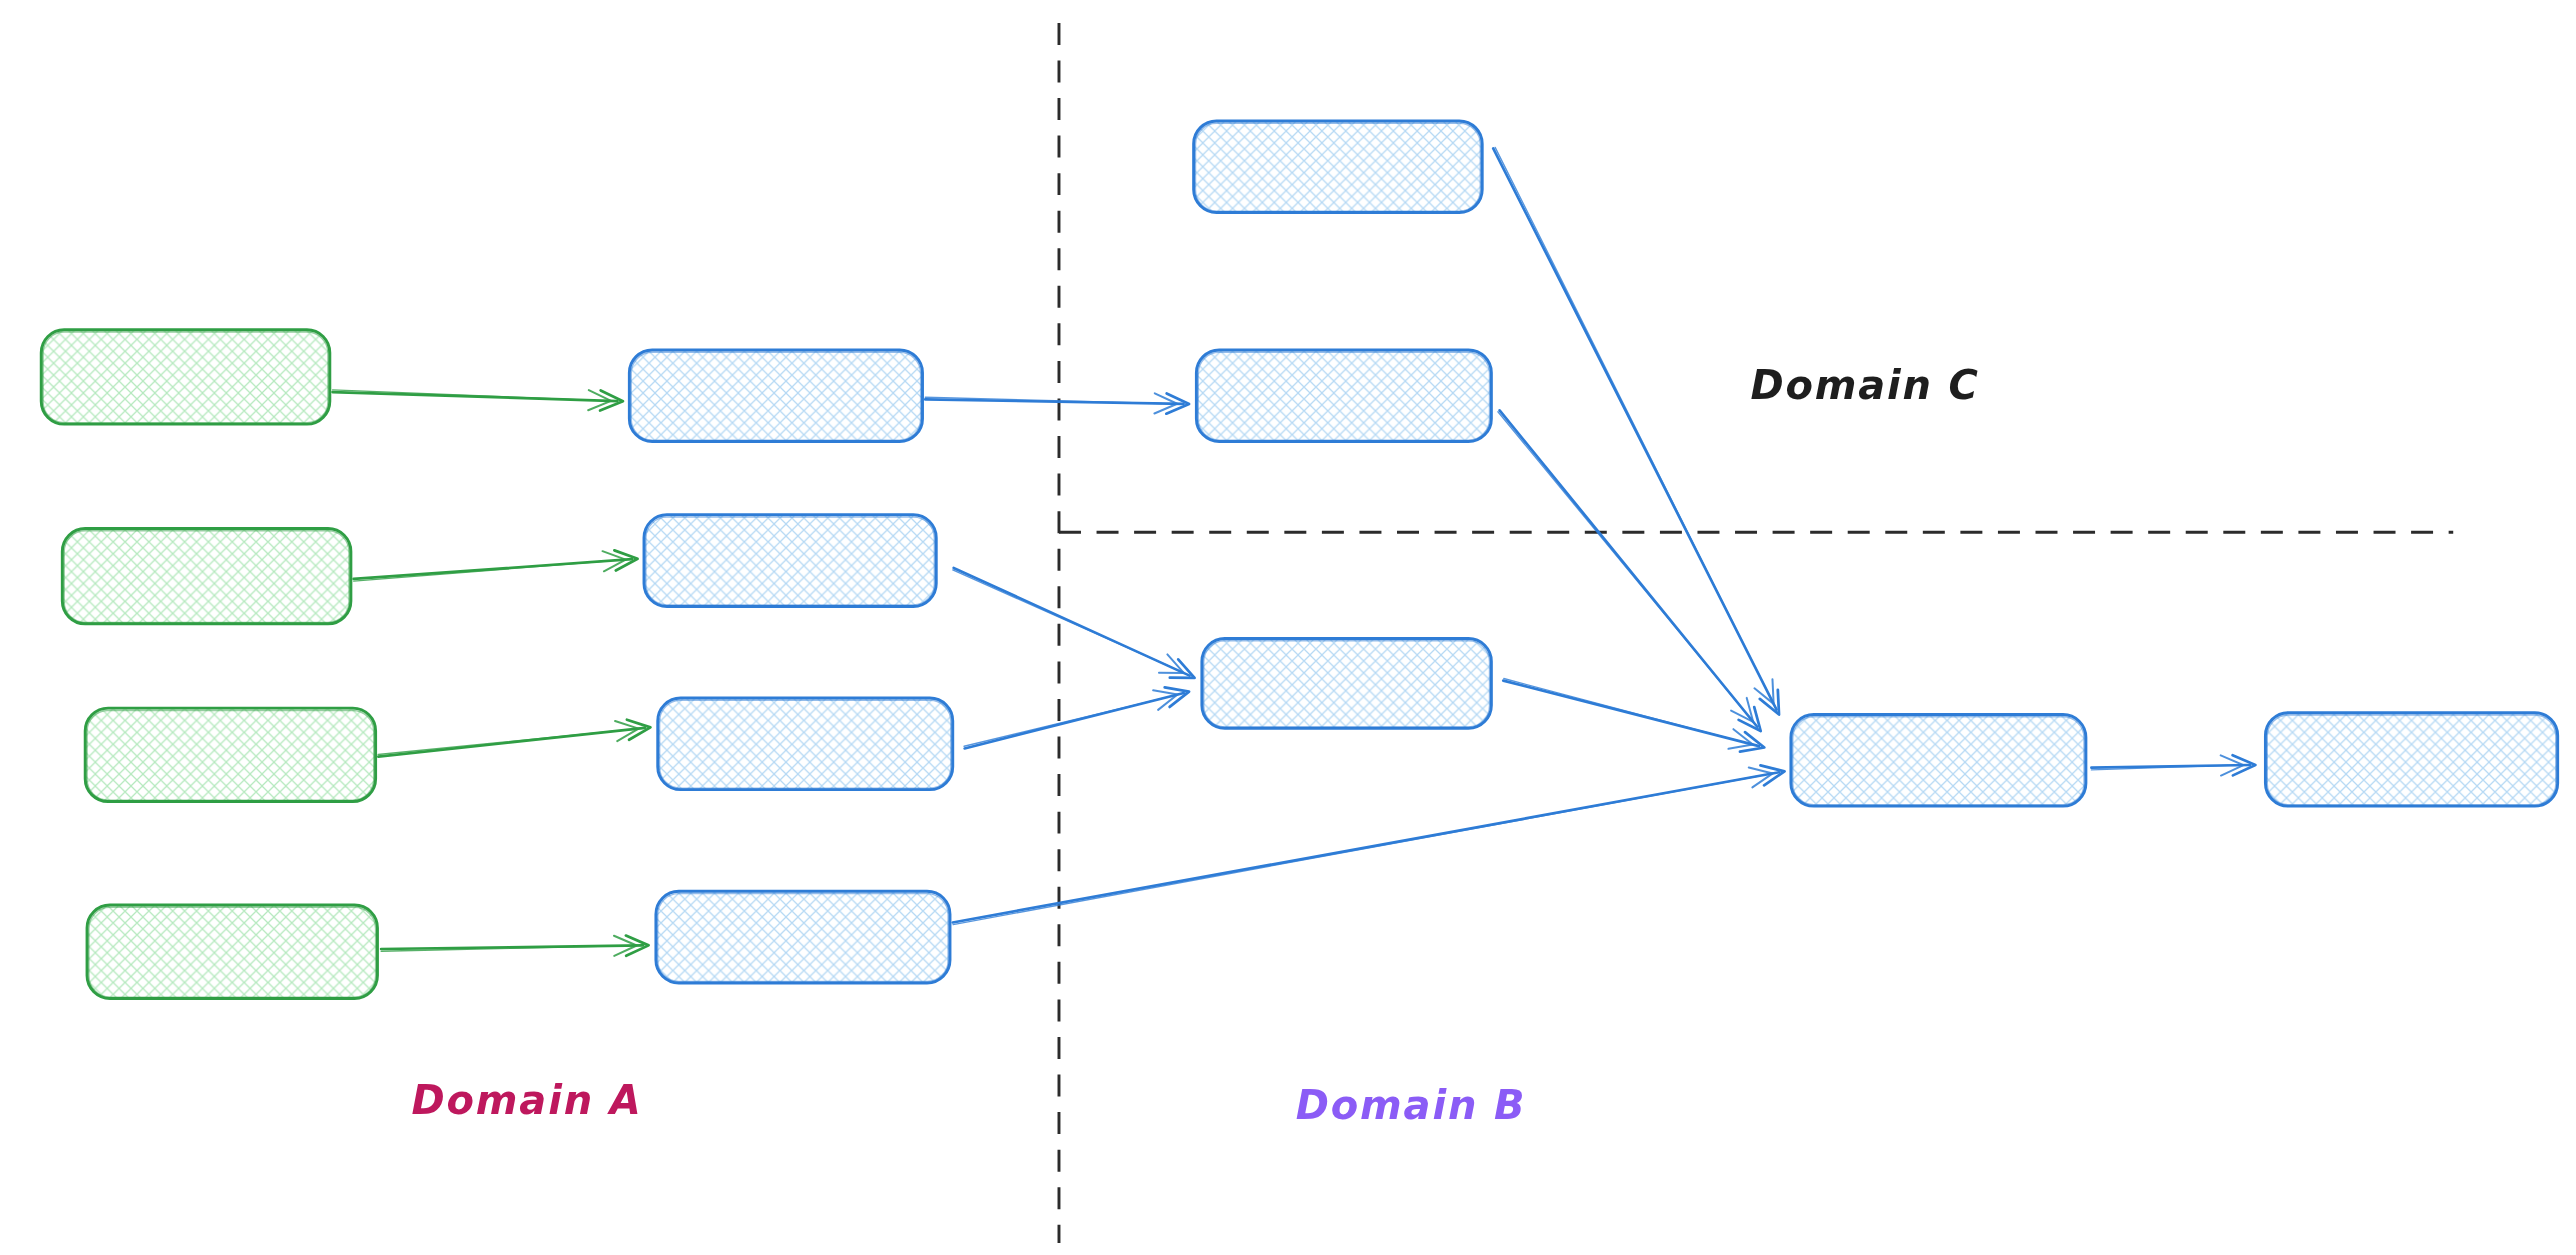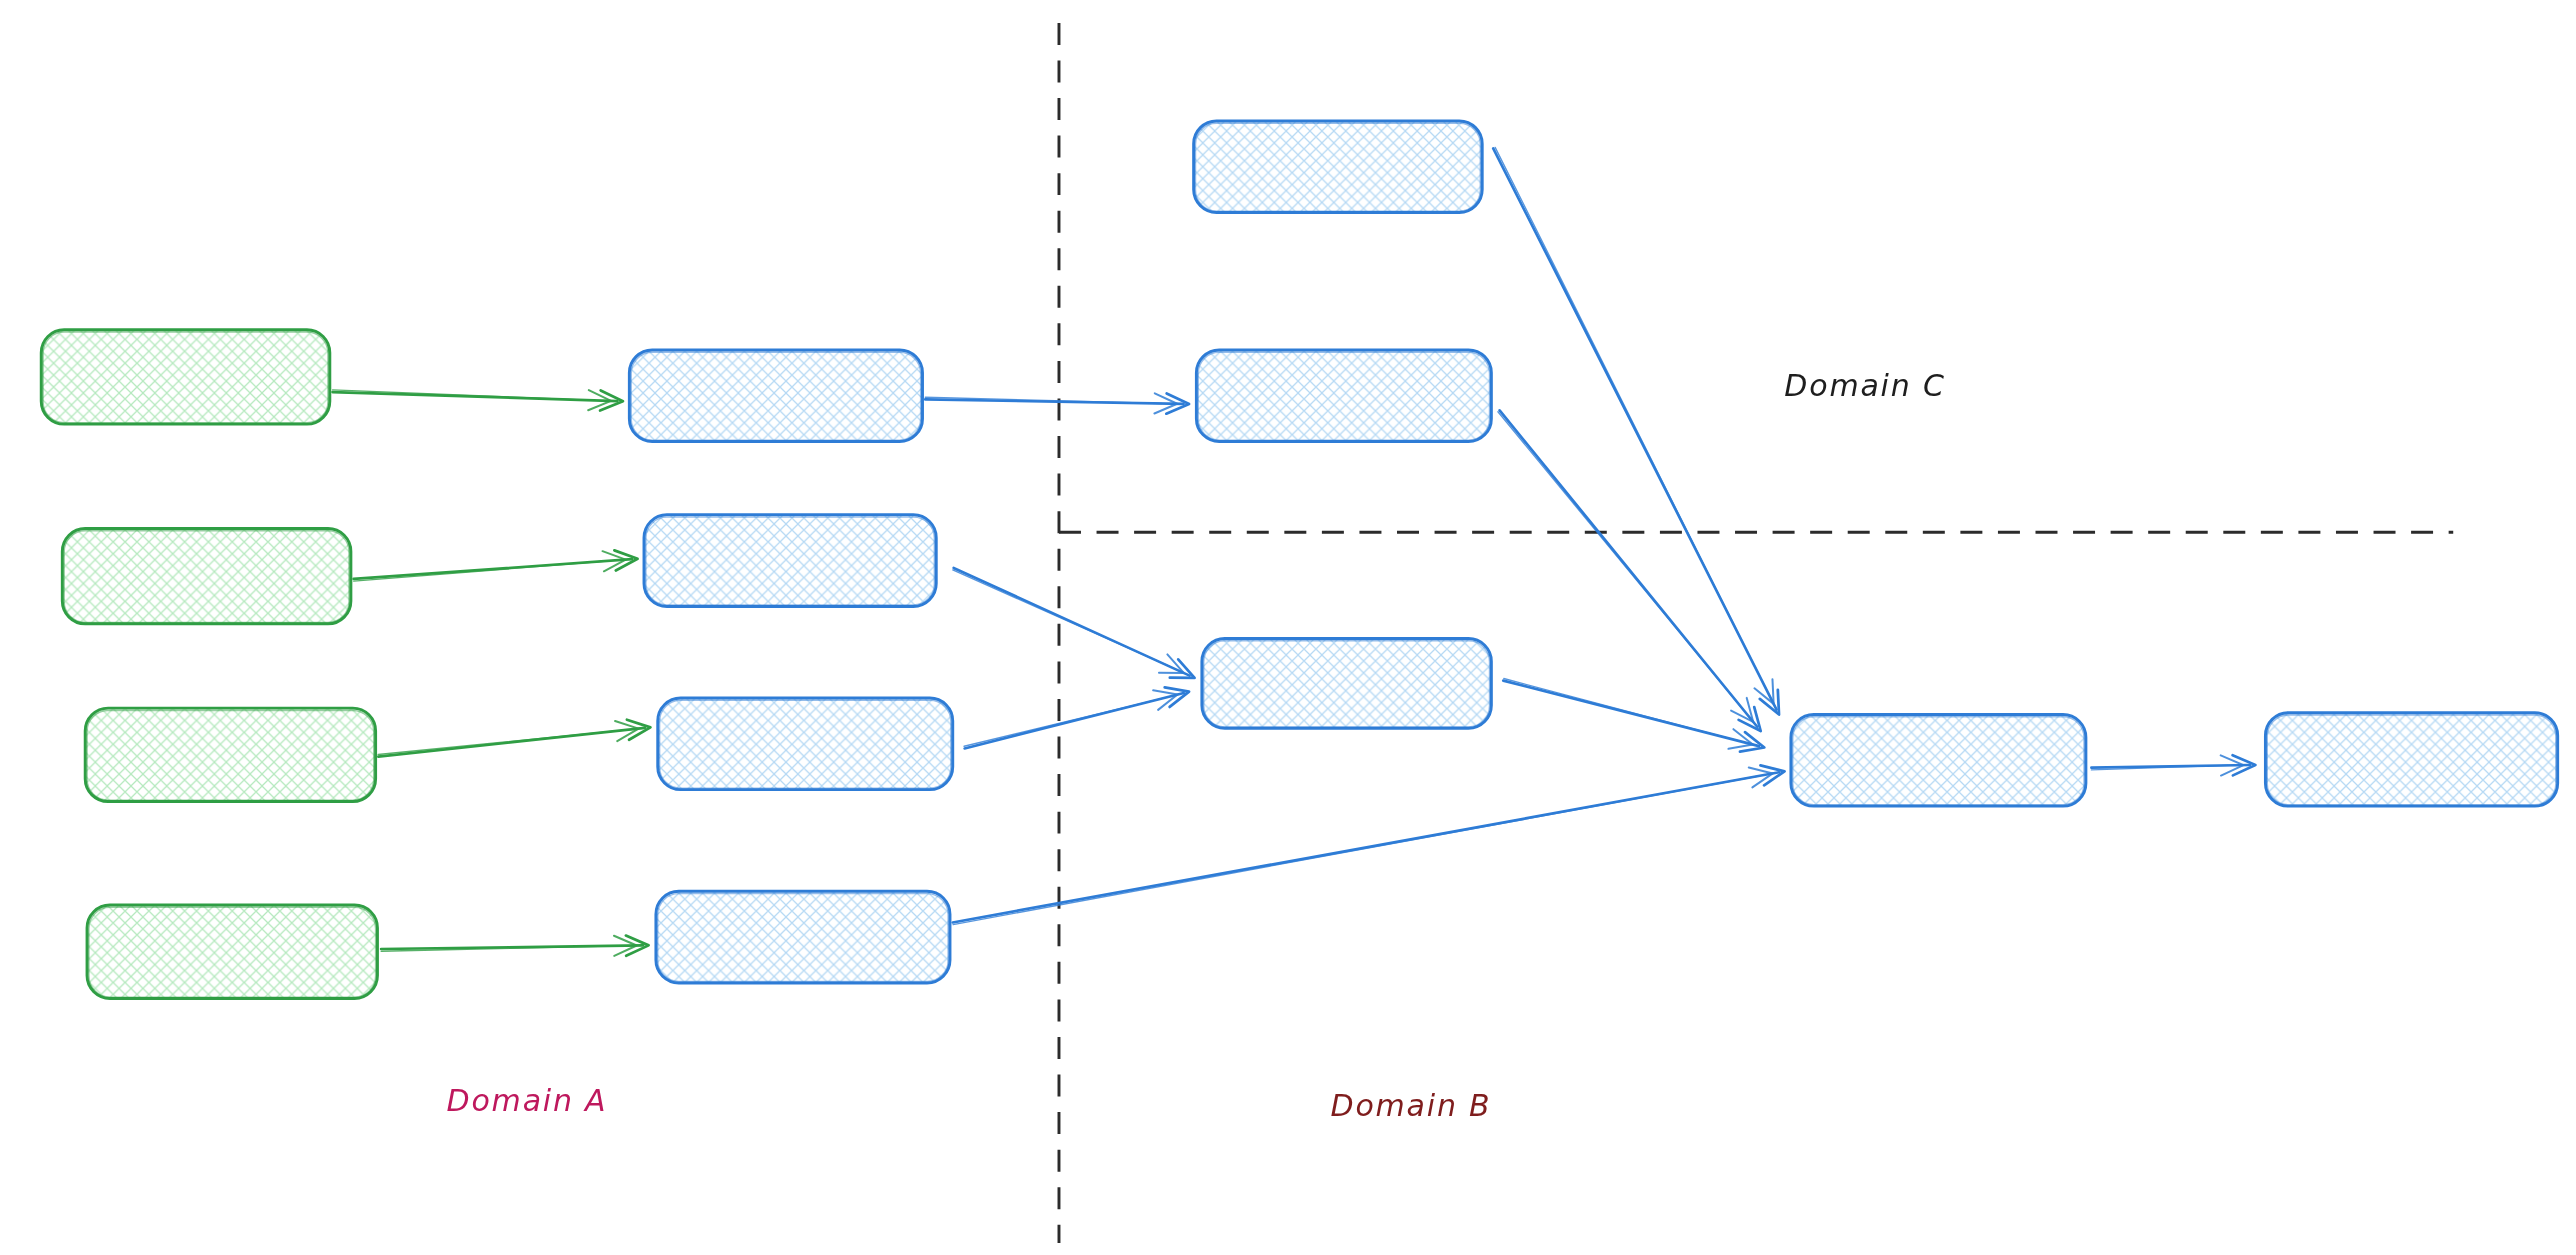--- a/index.html
+++ b/index.html
@@ -19,22 +19,22 @@
     left: 0;
     top: 0;
     width: 2576px;
     height: 1255px;
   }
   .domain-label {
     position: absolute;
     transform: translate(-50%, -50%);
     font-family: "DejaVu Sans", sans-serif;
     font-style: italic;
-    font-weight: 400;
-    font-size: 30px;
+    font-weight: 700;
+    font-size: 40px;
     letter-spacing: 1.8px;
     color: #1e1e1e;
     white-space: nowrap;
     user-select: none;
   }
 </style>
 </head>
 <body>
 
 <div class="canvas">
@@ -175,16 +175,16 @@
           <rect x="1957" y="782.5" width="318" height="96" rx="23" ry="23" fill="none" stroke="#2e7cd6" stroke-width="1.6" opacity="0.5"></rect>
         </g>
         <g>
           <rect x="2473" y="778" width="319" height="102" rx="25" ry="25" fill="url(#hatchBlue)" stroke="#2e7cd6" stroke-width="3.2"></rect>
           <rect x="2475" y="780.5" width="315" height="98" rx="23" ry="23" fill="none" stroke="#2e7cd6" stroke-width="1.6" opacity="0.5"></rect>
         </g>
       </g>
   </svg>
 
   <div class="domain-label" id="label-domain-a" style="left: 527px; top: 1100px; color: #be185d;">Domain A</div>
-  <div class="domain-label" id="label-domain-b" style="left: 1411px; top: 1105px; color: #7f1d1d;">Domain B</div>
+  <div class="domain-label" id="label-domain-b" style="left: 1411px; top: 1105px; color: #8b5cf6;">Domain B</div>
   <div class="domain-label" id="label-domain-c" style="left: 1865px; top: 385px; color: rgb(30, 30, 30);">Domain C</div>
 </div>
 
 
 </body></html>

